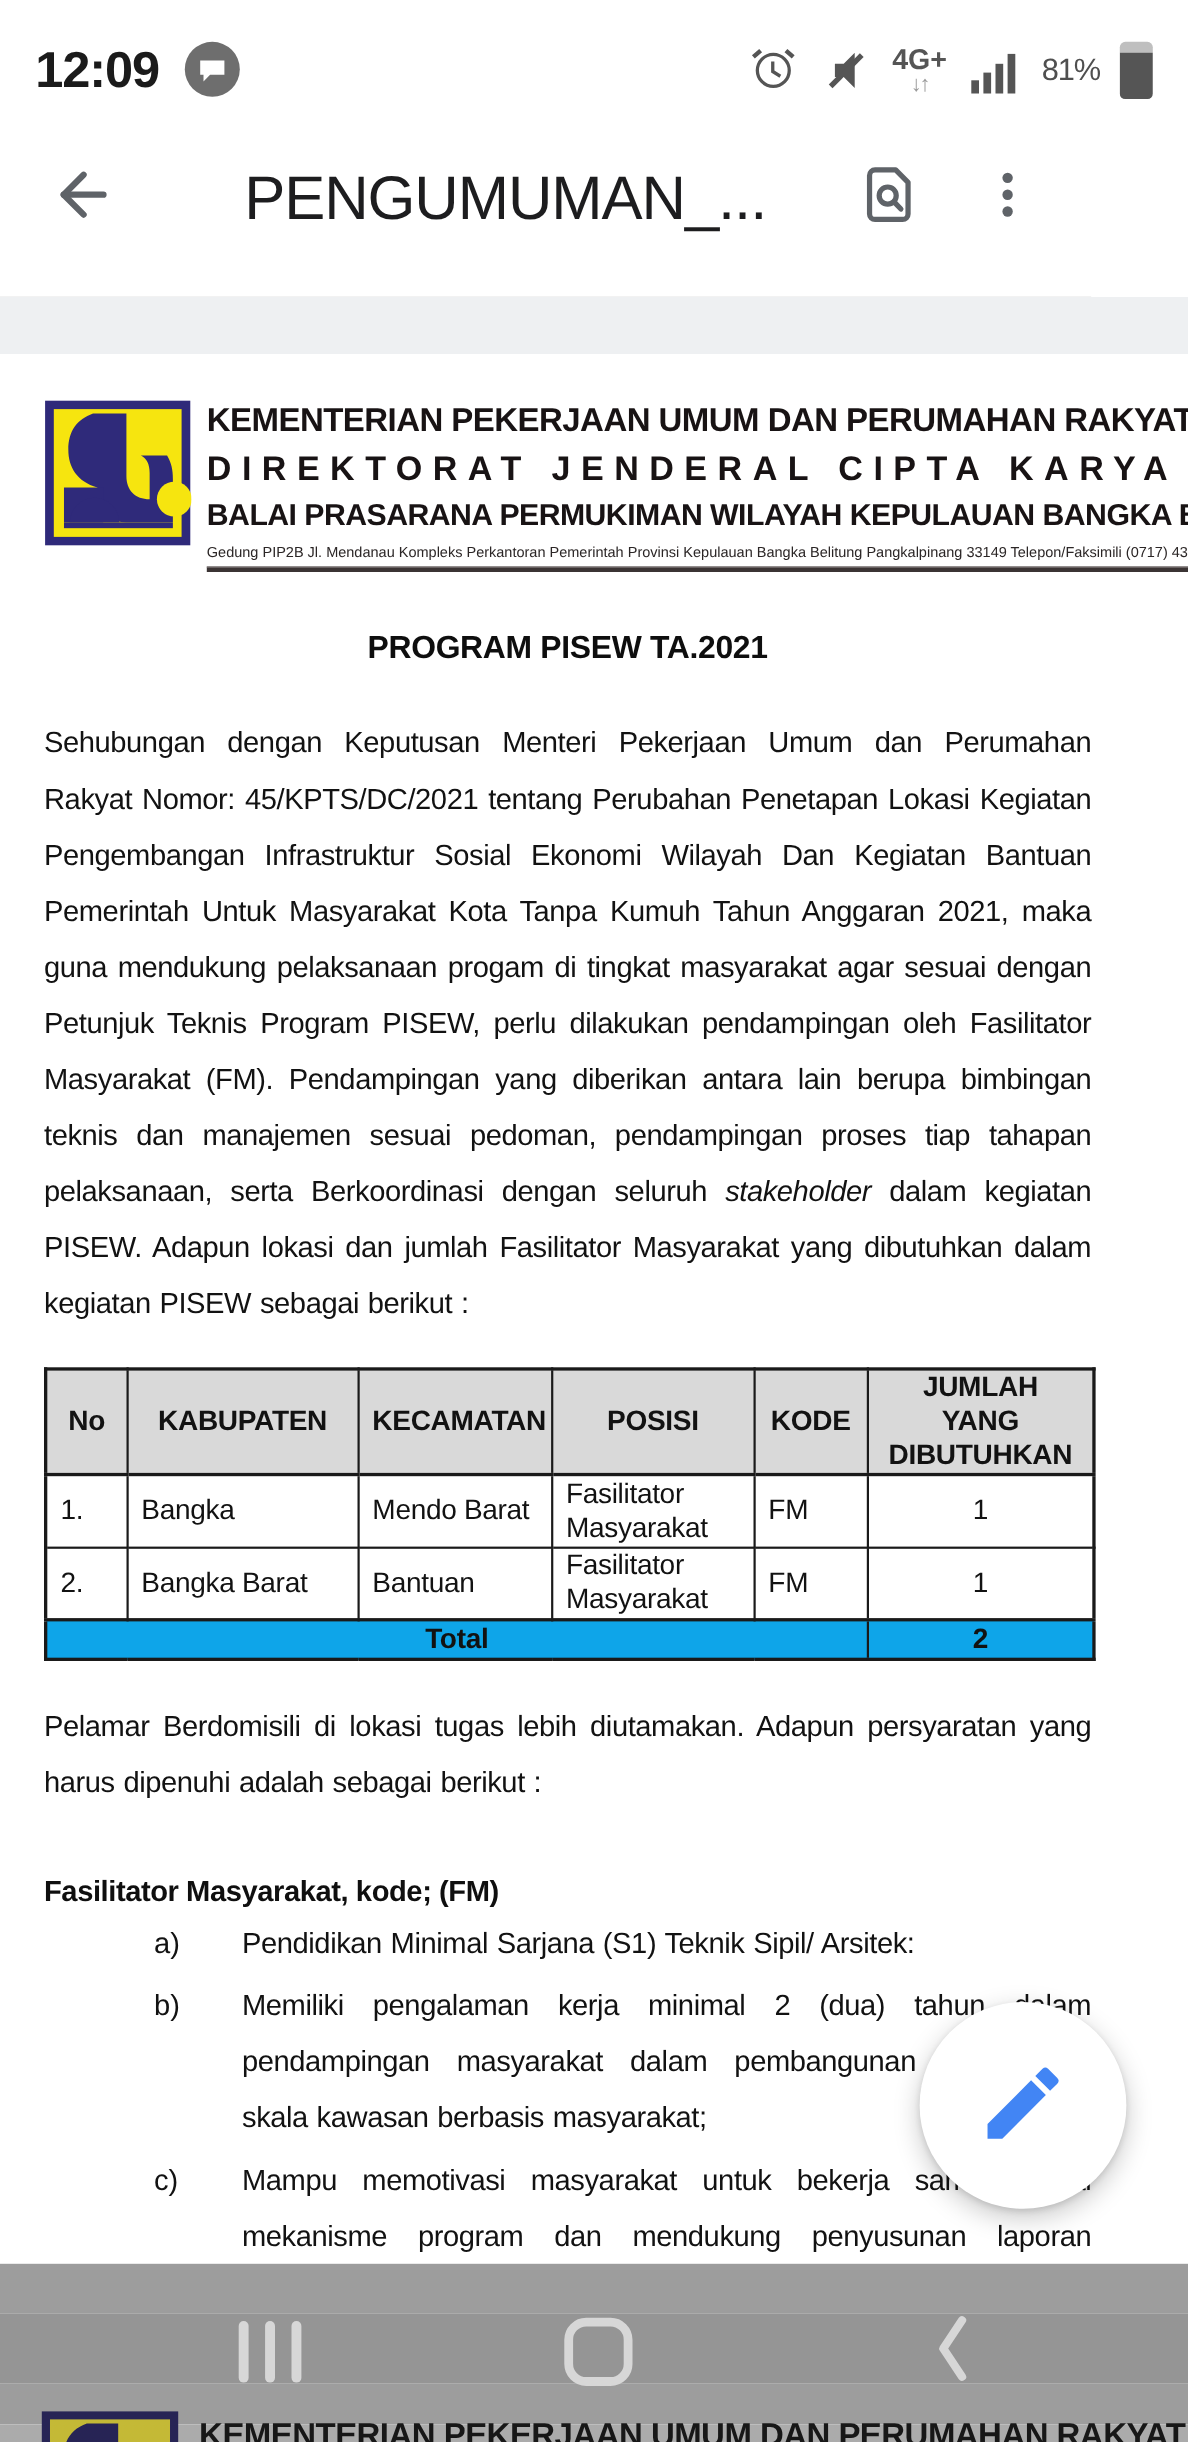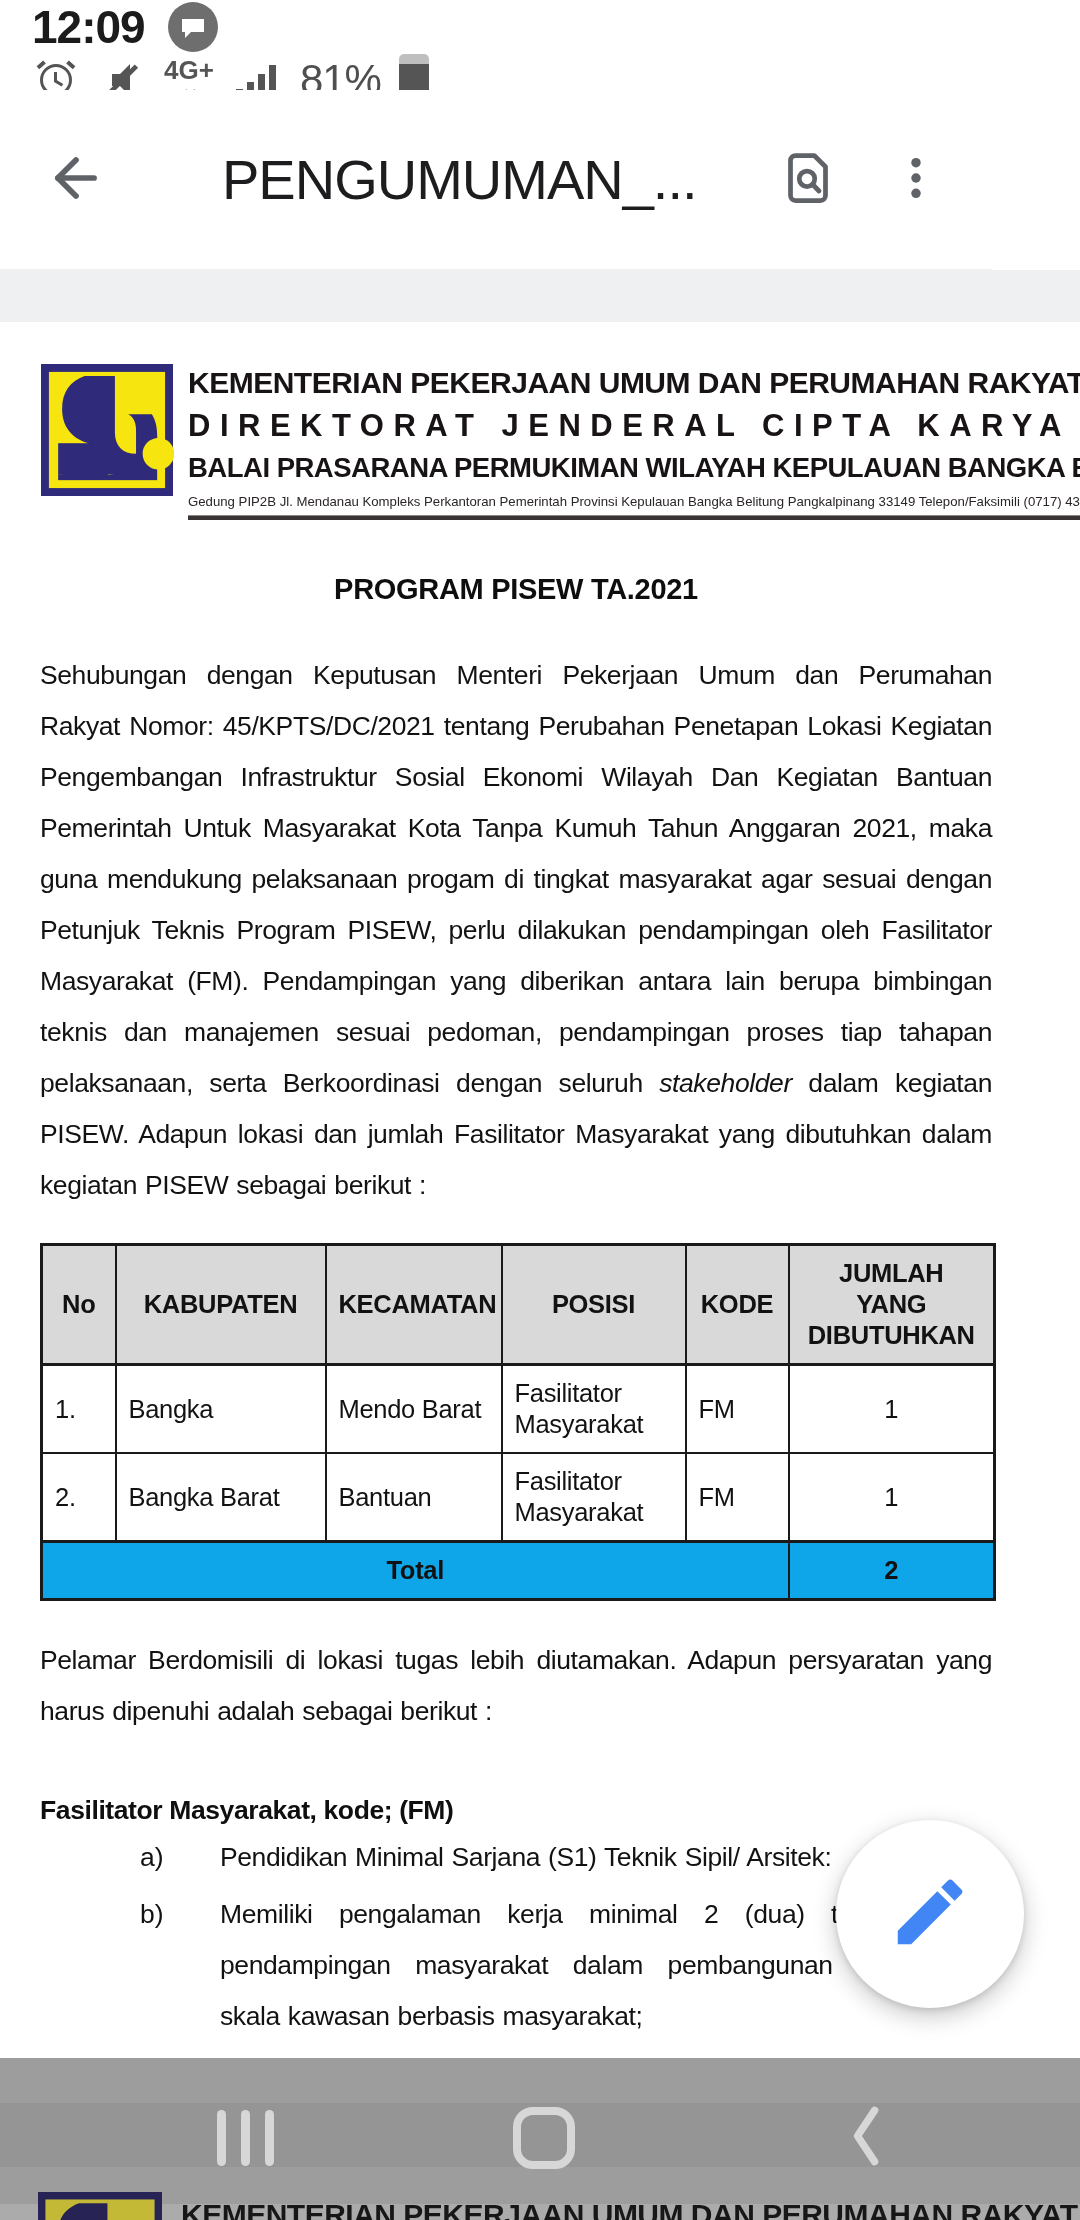--- a/index.html
+++ b/index.html
@@ -5,28 +5,28 @@
   * { margin:0; padding:0; box-sizing:border-box; }
   html,body { background:#ffffff; }
   #screen {
     position:relative; width:1080px; height:2220px; overflow:hidden;
     background:#ffffff; font-family:"Liberation Sans", sans-serif; color:#111;
   }
 
   
   .status-bar {
     position:absolute; top:0; left:0; width:1080px; height:90px;
-    display:flex; align-items:flex-start; justify-content:space-between;
-    padding:0 32px; color:#4a4a4a;flex-direction:column;
+    display:flex; align-items:flex-end; justify-content:space-between;
+    padding:0 32px; color:#4a4a4a;
   }
   .sb-left { display:flex; align-items:center; gap:22px; }
   .sb-time { font-size:46px; font-weight:700; color:#1b1b1b; letter-spacing:-1px; }
   .sb-right { display:flex; align-items:center; gap:18px; }
   .sb-icon { display:inline-flex; align-items:center; justify-content:center; }
-  .sb-pct { font-size:42px; color:#4f4f4f; letter-spacing:-1px; }
+  .sb-pct { font-size:28px; color:#4f4f4f; letter-spacing:-1px; }
   .fourg { display:flex; flex-direction:column; align-items:center; line-height:1; color:#555; }
   .fourg .g { font-size:26px; font-weight:700; }
   .fourg .arrows { font-size:20px; color:#9a9a9a; letter-spacing:-2px; }
   .battery { position:relative; width:30px; height:52px; border-radius:5px; background:#bfbfbf; overflow:hidden; }
   .battery:before { content:""; position:absolute; top:-6px; left:9px; width:12px; height:6px; background:#bfbfbf; border-radius:2px 2px 0 0; }
   .battery .fill { position:absolute; bottom:0; left:0; width:100%; height:81%; background:#555; }
 
   
   .app-bar {
     position:absolute; top:90px; left:0; width:992px; height:180px; background:#fff;
@@ -59,21 +59,21 @@
   .doc-title { margin-top:42px; text-align:center; font-weight:700; font-size:29px; line-height:54px; color:#0e0e0e; letter-spacing:-0.3px; }
 
   .para {
     margin-top:34px; font-size:26.5px; line-height:51px; text-align:justify;
     color:#121212; letter-spacing:-0.4px; word-spacing:1px;
   }
   .para .ital { font-style:italic; }
 
   
   table.loker { margin-top:32px; width:956px; border-collapse:collapse; table-layout:fixed; border:3px solid #1a1a1a; }
-  table.loker th, table.loker td { border:2px solid #1a1a1a; font-size:25.5px; color:#121212; padding:12px 12px; letter-spacing:-0.3px; }
+  table.loker th, table.loker td { border:2px solid #1a1a1a; font-size:25.5px; color:#121212; padding:0 12px; letter-spacing:-0.3px; }
   table.loker th { background:#d9d9d9; font-weight:700; text-align:center; line-height:31px; height:68px; border-bottom:3px solid #1a1a1a; }
   table.loker td { line-height:31px; height:66px; text-align:left; vertical-align:middle; }
   table.loker td.center { text-align:center; }
   table.loker tr.total td { background:#0ea5e9; font-weight:700; text-align:center; height:36px; border-top:3px solid #1a1a1a; }
   col.c-no{width:74px;} col.c-kab{width:210px;} col.c-kec{width:176px;} col.c-pos{width:184px;} col.c-kode{width:103px;}
 
   .req-heading { margin-top:58px; font-size:26.5px; font-weight:700; color:#0f0f0f; letter-spacing:-0.4px; }
   .req-list { margin-top:6px; }
   .req-item { display:flex; margin-top:6px; }
   .req-marker { flex:0 0 80px; margin-left:100px; font-size:26.5px; line-height:51px; color:#121212; }

